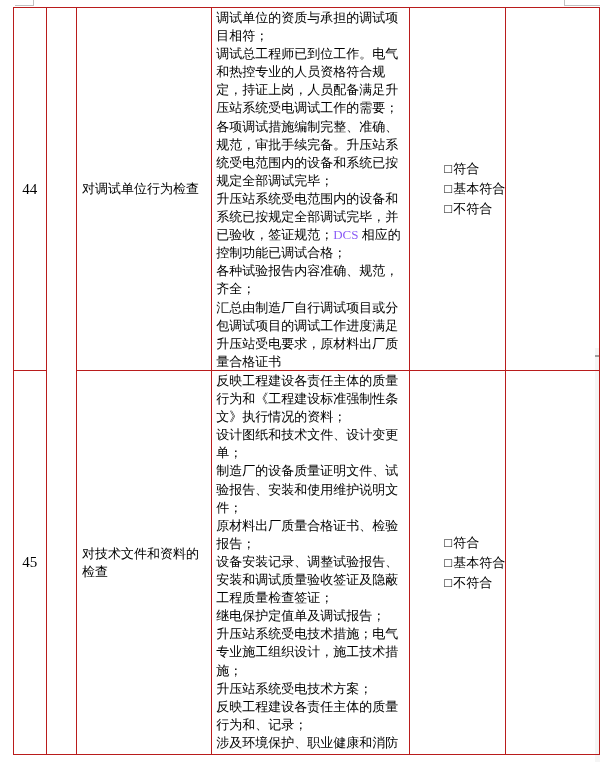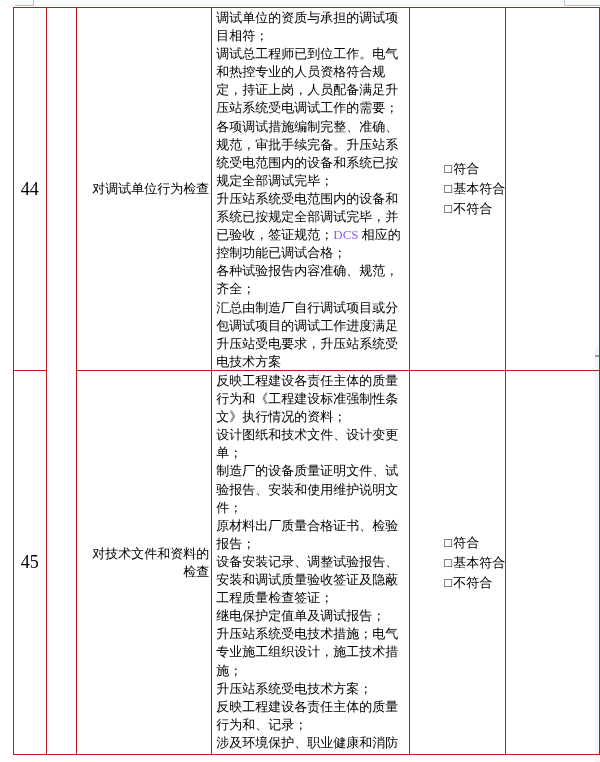--- a/index.html
+++ b/index.html
@@ -28,22 +28,22 @@
   td{
     border:1px solid #b91c1c;
     padding:0;
     font-size:13px;
     vertical-align:middle;
     overflow:hidden;
   }
   tr.r44{height:363px;}
   tr.r45{height:384px;}
 
-  td.num{text-align:center;font-size:18px;}
-  td.item{padding:0 2px 0 5px;line-height:18px;word-break:break-all;text-align:right;}
+  td.num{text-align:center;font-size:15px;}
+  td.item{padding:0 2px 0 5px;line-height:18px;word-break:break-all;}
   td.criteria{vertical-align:top;padding:1px 0 0 4px;}
   .critbox{overflow:hidden;word-break:break-all;}
   .critbox.h44{height:360px;}
   .critbox.h45{height:381px;}
   .critbox p{margin:0;line-height:18.1px;}
   td.result{padding-left:3px;}
   .opt{line-height:20px;white-space:nowrap;margin-left:31px;}
   .opt .box{margin-right:1px;}
 </style>
 </head>
@@ -76,21 +76,21 @@
         <td class="item">
           <span>对调试单位行为检查</span>
         </td>
         <td class="criteria">
           <div class="critbox h44">
               <p><span>调试单位的资质与承担的调试项目相符；</span></p>
               <p><span>调试总工程师已到位工作。电气和热控专业的人员资格符合规定，持证上岗，人员配备满足升压站系统受电调试工作的需要；</span></p>
               <p><span>各项调试措施编制完整、准确、规范，审批手续完备。升压站系统受电范围内的设备和系统已按规定全部调试完毕；</span></p>
               <p><span>升压站系统受电范围内的设备和系统已按规定全部调试完毕，并已验收，签证规范；</span><span style="color: #8b5cf6;">DCS</span><span> 相应的控制功能已调试合格；</span></p>
               <p><span>各种试验报告内容准确、规范，齐全；</span></p>
-              <p><span>汇总由制造厂自行调试项目或分包调试项目的调试工作进度满足升压站受电要求，升压站系统受电技术方案</span></p>
+              <p><span>汇总由制造厂自行调试项目或分包调试项目的调试工作进度满足升压站受电要求，原材料出厂质量合格证书</span></p>
             </div>
         </td>
         <td class="result">
           <div>
               <div class="opt"><span class="box">□</span><span>符合</span></div>
               <div class="opt"><span class="box">□</span><span>基本符合</span></div>
               <div class="opt"><span class="box">□</span><span>不符合</span></div>
             </div>
         </td>
         <td class="remark"></td>

